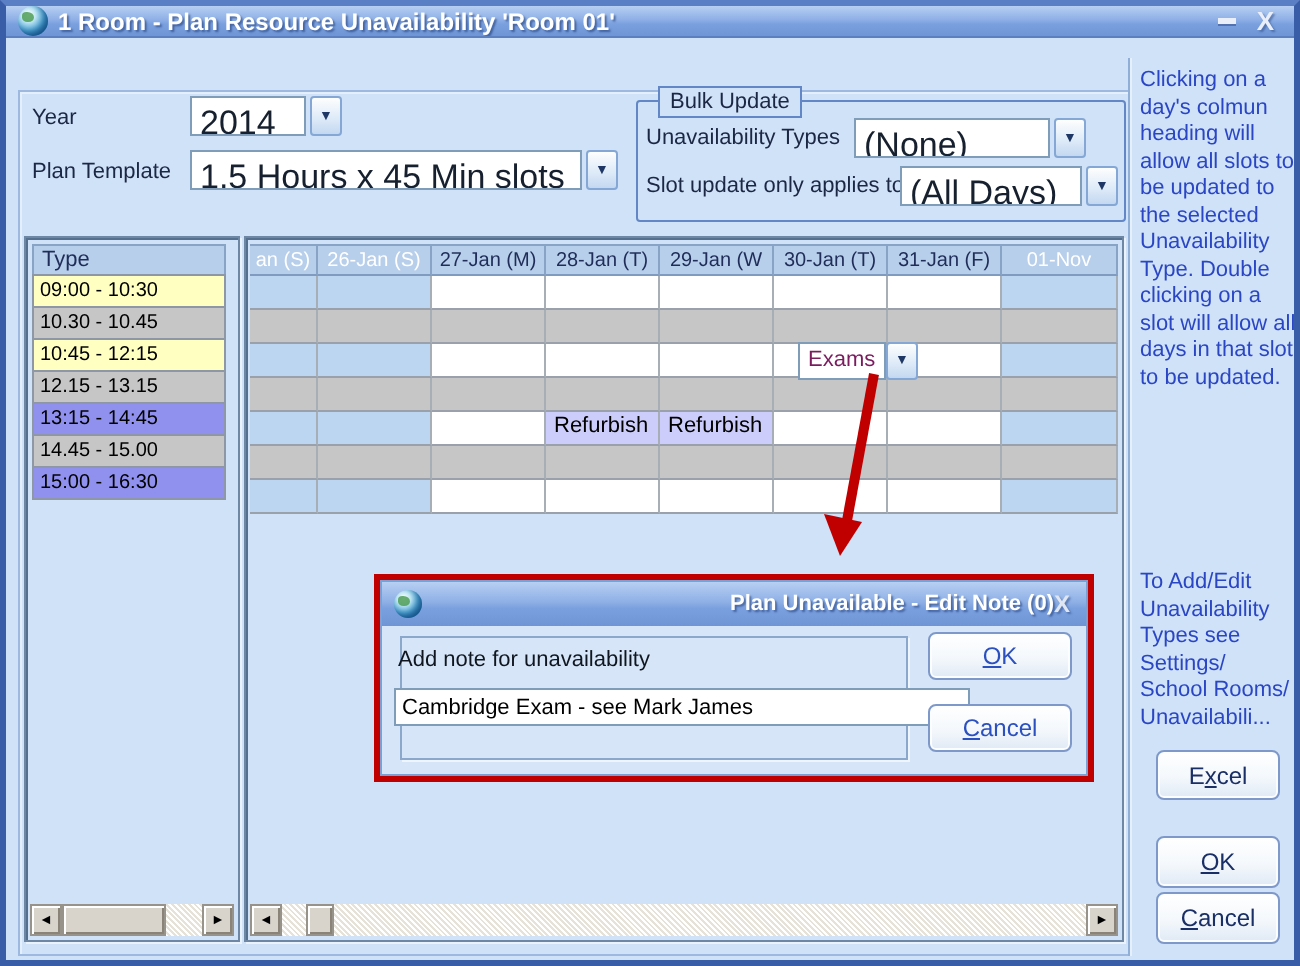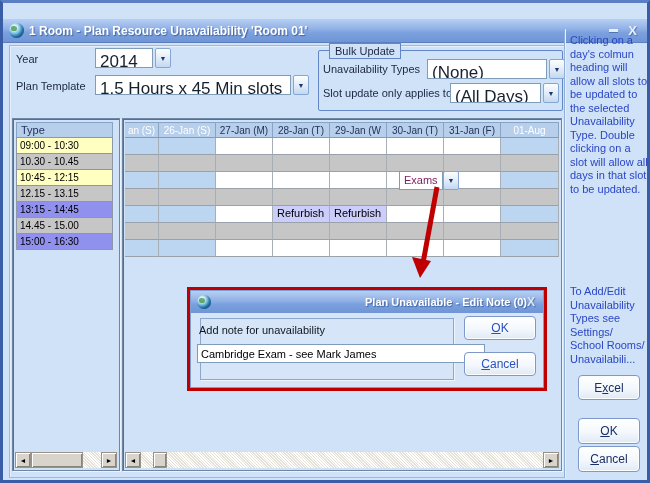--- a/index.html
+++ b/index.html
@@ -3,21 +3,21 @@
 <meta charset="utf-8">
 <style>
   * { margin:0; padding:0; box-sizing:border-box; }
   html,body { width:650px; height:483px; }
   body { font-family:"Liberation Sans", sans-serif; background:#e8e8e8; }
 
   .window { position:relative; width:650px; height:483px;
     border:3px solid #3a5da8; border-top-color:#5b7fc4; background:#cfe2f7; overflow:hidden; }
 
   
-  .titlebar { position:absolute; left:0; top:16px; right:0; height:24px;
+  .titlebar { position:absolute; left:0; top:0; right:0; height:16px;
     background:linear-gradient(#b7cff2 0%, #8fb0e6 45%, #7ba0de 60%, #6f95d6 100%);
     display:flex; align-items:center; padding:0 6px; border-bottom:1px solid #5c7fc0; }
   .globe { width:15px; height:15px; border-radius:50%;
     background:radial-gradient(circle at 35% 30%, #ffffff 0%, #bfe6f4 25%, #52a8d8 55%, #1f6fae 80%, #14568e 100%);
     box-shadow:inset -2px -2px 3px rgba(10,60,110,.55); margin-right:5px; flex:0 0 auto; }
   .globe:after { content:""; display:block; width:6px; height:5px; margin:3px 0 0 2px;
     background:#4e9e57; border-radius:40% 60% 50% 50%; opacity:.85; }
   .title-text { color:#ffffff; font-size:12px; font-weight:bold; text-shadow:1px 1px 1px rgba(30,60,120,.6);
     white-space:nowrap; overflow:hidden; flex:1; }
   .winbtns { display:flex; align-items:center; gap:10px; margin-right:4px; }
@@ -159,21 +159,21 @@
   <div class="combo" style="left:92px; top:72px;">
     <div class="combo-box" style="width:196px;">1.5 Hours x 45 Min slots</div>
     <div class="combo-btn">▼</div>
   </div>
 
   <div class="groupbox">
     <div class="groupbox-legend">Bulk Update</div>
   </div>
   <div class="lbl" style="left:320px; top:60px;">Unavailability Types</div>
   <div class="combo" style="left:424px; top:56px;">
-    <div class="combo-box" style="width:120px;">(None)</div>
+    <div class="combo-box" style="width:98px;">(None)</div>
     <div class="combo-btn">▼</div>
   </div>
   <div class="lbl" style="left:320px; top:84px;">Slot update only applies to</div>
   <div class="combo" style="left:447px; top:80px;">
     <div class="combo-box" style="width:91px;">(All Days)</div>
     <div class="combo-btn">▼</div>
   </div>
 
   <div class="v-divider"></div>
   <div class="instructions">Clicking on a day's colmun heading will allow all slots to be updated to the selected Unavailability Type.  Double clicking on a slot will allow all days in that slot to be updated.</div>
@@ -215,21 +215,21 @@
 
   <div class="pane pane-grid">
     <div class="grid-header-row">
         <div class="gh-cell weekend" style="width: 34px;">an (S)</div>
         <div class="gh-cell weekend" style="width: 57px;">26-Jan (S)</div>
         <div class="gh-cell" style="width: 57px;">27-Jan (M)</div>
         <div class="gh-cell" style="width: 57px;">28-Jan (T)</div>
         <div class="gh-cell" style="width: 57px;">29-Jan (W</div>
         <div class="gh-cell" style="width: 57px;">30-Jan (T)</div>
         <div class="gh-cell" style="width: 57px;">31-Jan (F)</div>
-        <div class="gh-cell weekend" style="width: 58px;">01-Aug</div>
+        <div class="gh-cell weekend" style="width: 58px;">01-Nov</div>
       </div>
     <div class="grid-body">
         <div class="g-row">
           <div class="g-cell cell-weekend" style="width: 34px;"></div>
           <div class="g-cell cell-weekend" style="width: 57px;"></div>
           <div class="g-cell cell-day" style="width: 57px;"></div>
           <div class="g-cell cell-day" style="width: 57px;"></div>
           <div class="g-cell cell-day" style="width: 57px;"></div>
           <div class="g-cell cell-day" style="width: 57px;"></div>
           <div class="g-cell cell-day" style="width: 57px;"></div>

